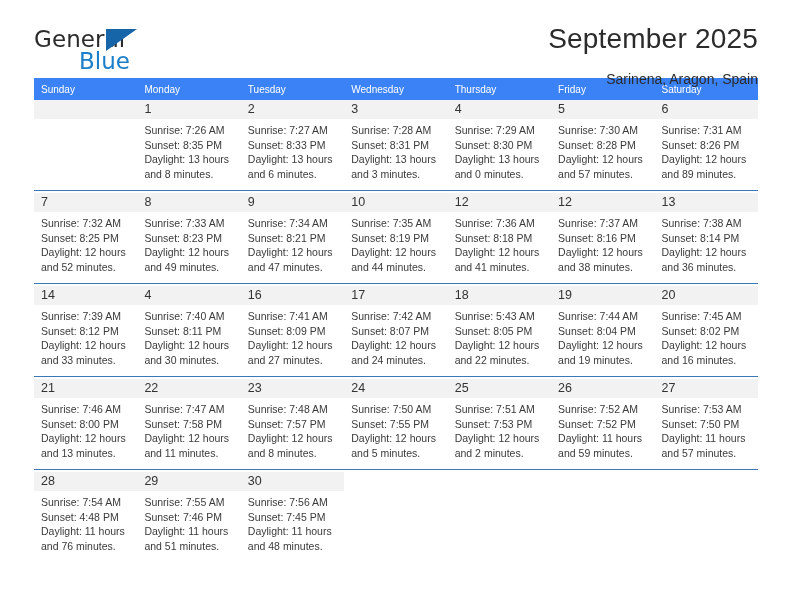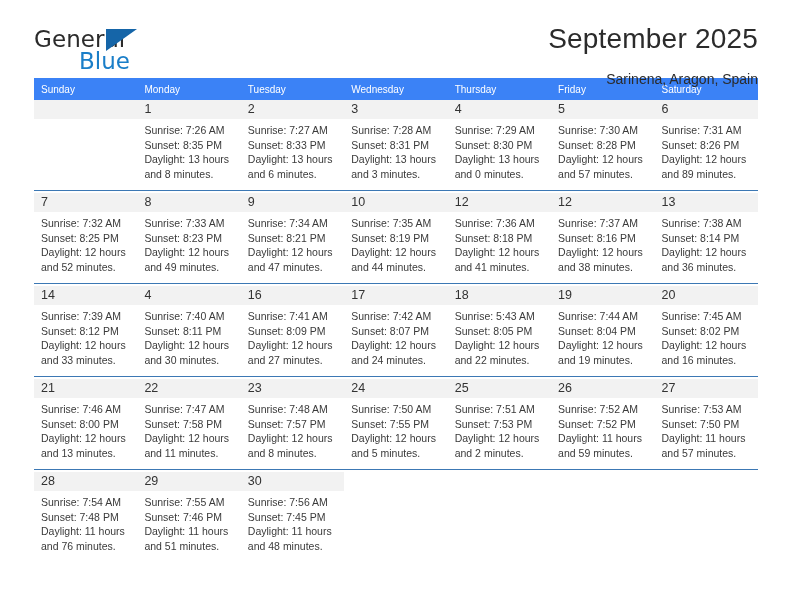--- a/index.html
+++ b/index.html
@@ -503,21 +503,21 @@
       <tr class="wk-sep">
           <td colspan="7"></td>
         </tr>
 
       <tr class="week-row last">
         <td>
             <div class="cell">
               <span class="daynum">28</span>
               <div class="details">
                 <div>Sunrise: 7:54 AM</div>
-                <div>Sunset: 7:48 PM</div>
+                <div>Sunset: 4:48 PM</div>
                 <div>Daylight: 11 hours</div>
                 <div>and 76 minutes.</div>
               </div>
             </div>
           </td>
         <td>
             <div class="cell">
               <span class="daynum">29</span>
               <div class="details">
                 <div>Sunrise: 7:55 AM</div>

